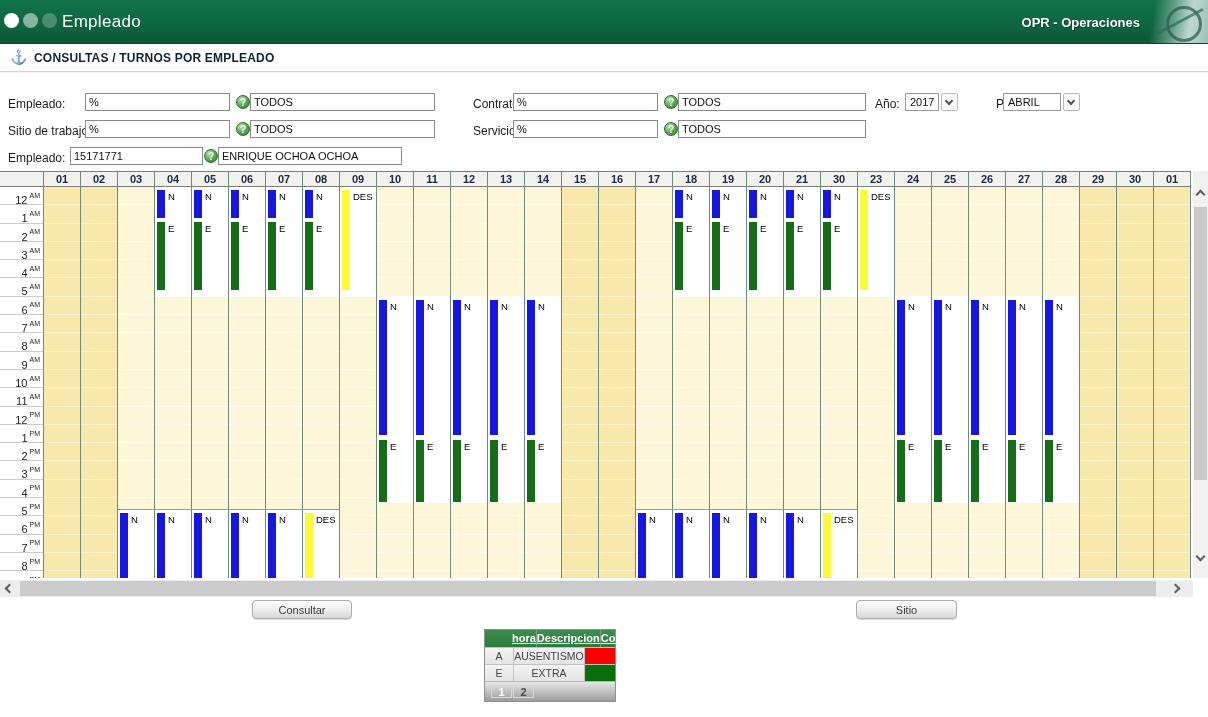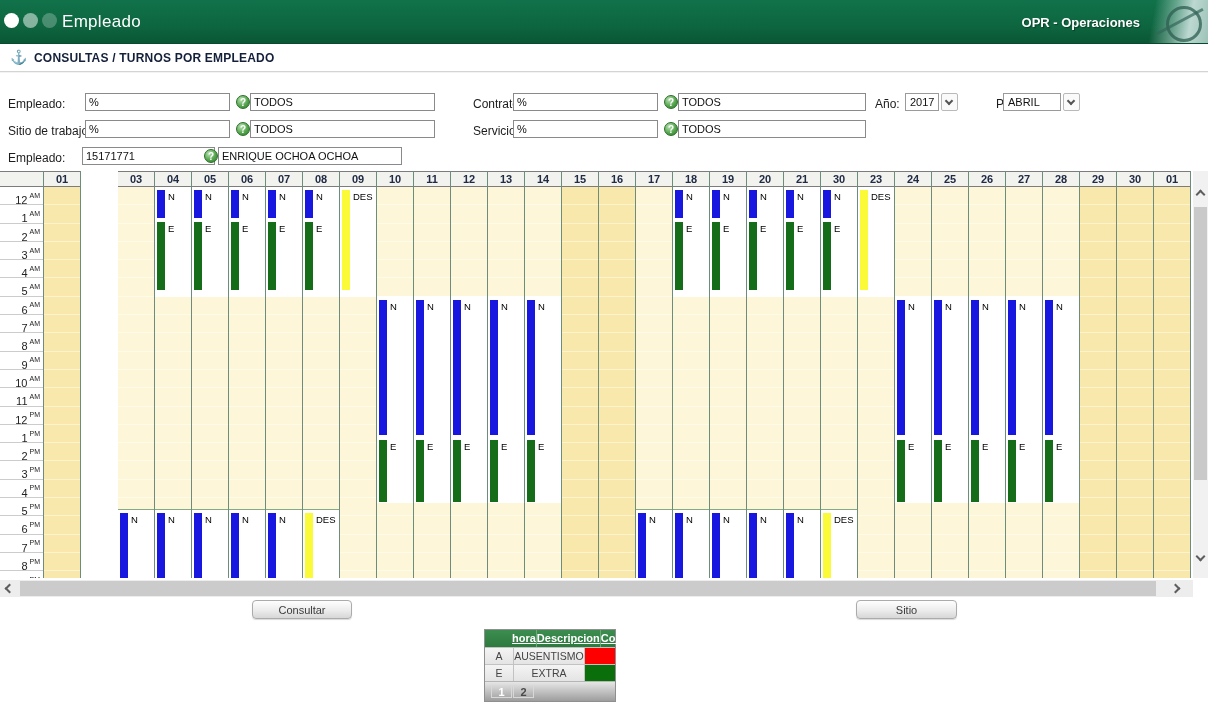--- a/index.html
+++ b/index.html
@@ -142,21 +142,21 @@
 <input class="fin" style="left: 85px; top: 120px; width: 145px;" value="%">
 <span class="help" style="left:236px;top:122px;">?</span>
 <input class="fin" style="left: 250px; top: 120px; width: 185px;" value="TODOS">
 
 <span class="flabel" style="left:473px;top:124px;">Servicio:</span>
 <input class="fin" style="left: 513px; top: 120px; width: 145px;" value="%">
 <span class="help" style="left:664px;top:122px;">?</span>
 <input class="fin" style="left: 678px; top: 120px; width: 188px;" value="TODOS">
 
 <span class="flabel" style="left:8px;top:151px;">Empleado:</span>
-<input class="fin" style="left: 82px; top: 147px; width: 133px;" value="15171771">
+<input class="fin" style="left: 70px; top: 147px; width: 133px;" value="15171771">
 <span class="help" style="left:204px;top:149px;">?</span>
 <input class="fin" style="left: 218px; top: 147px; width: 184px;" value="ENRIQUE OCHOA OCHOA">
 
 <div class="grid">
     <div class="time-col">
       <div class="time-head"></div>
       <div>
         <div class="time-row"><span class="hnum">12</span><span class="ampm">AM</span></div>
         <div class="time-row"><span class="hnum">1</span><span class="ampm">AM</span></div>
         <div class="time-row"><span class="hnum">2</span><span class="ampm">AM</span></div>
@@ -178,20 +178,24 @@
         <div class="time-row"><span class="hnum">6</span><span class="ampm">PM</span></div>
         <div class="time-row"><span class="hnum">7</span><span class="ampm">PM</span></div>
         <div class="time-row"><span class="hnum">8</span><span class="ampm">PM</span></div>
         <div class="time-row"><span class="ampm">PM</span></div>
       </div>
     </div>
     <div class="day-col" style="left: 44px;">
       <div class="day-head">01</div>
       <div class="day-body inactive"></div>
     </div>
+    <div class="day-col" style="left: 81px;">
+      <div class="day-head">02</div>
+      <div class="day-body inactive"></div>
+    </div>
     <div class="day-col" style="left: 118px;">
       <div class="day-head">03</div>
       <div class="day-body active">
         <div class="block slot-e" style="top: 322px; height: 69px;"></div>
         <div class="bar" style="top: 326px; height: 65px; background: rgb(23, 23, 223);"></div>
         <div class="bar-label" style="top: 326px;">N</div>
       </div>
     </div>
     <div class="day-col" style="left: 155px;">
       <div class="day-head">04</div>

